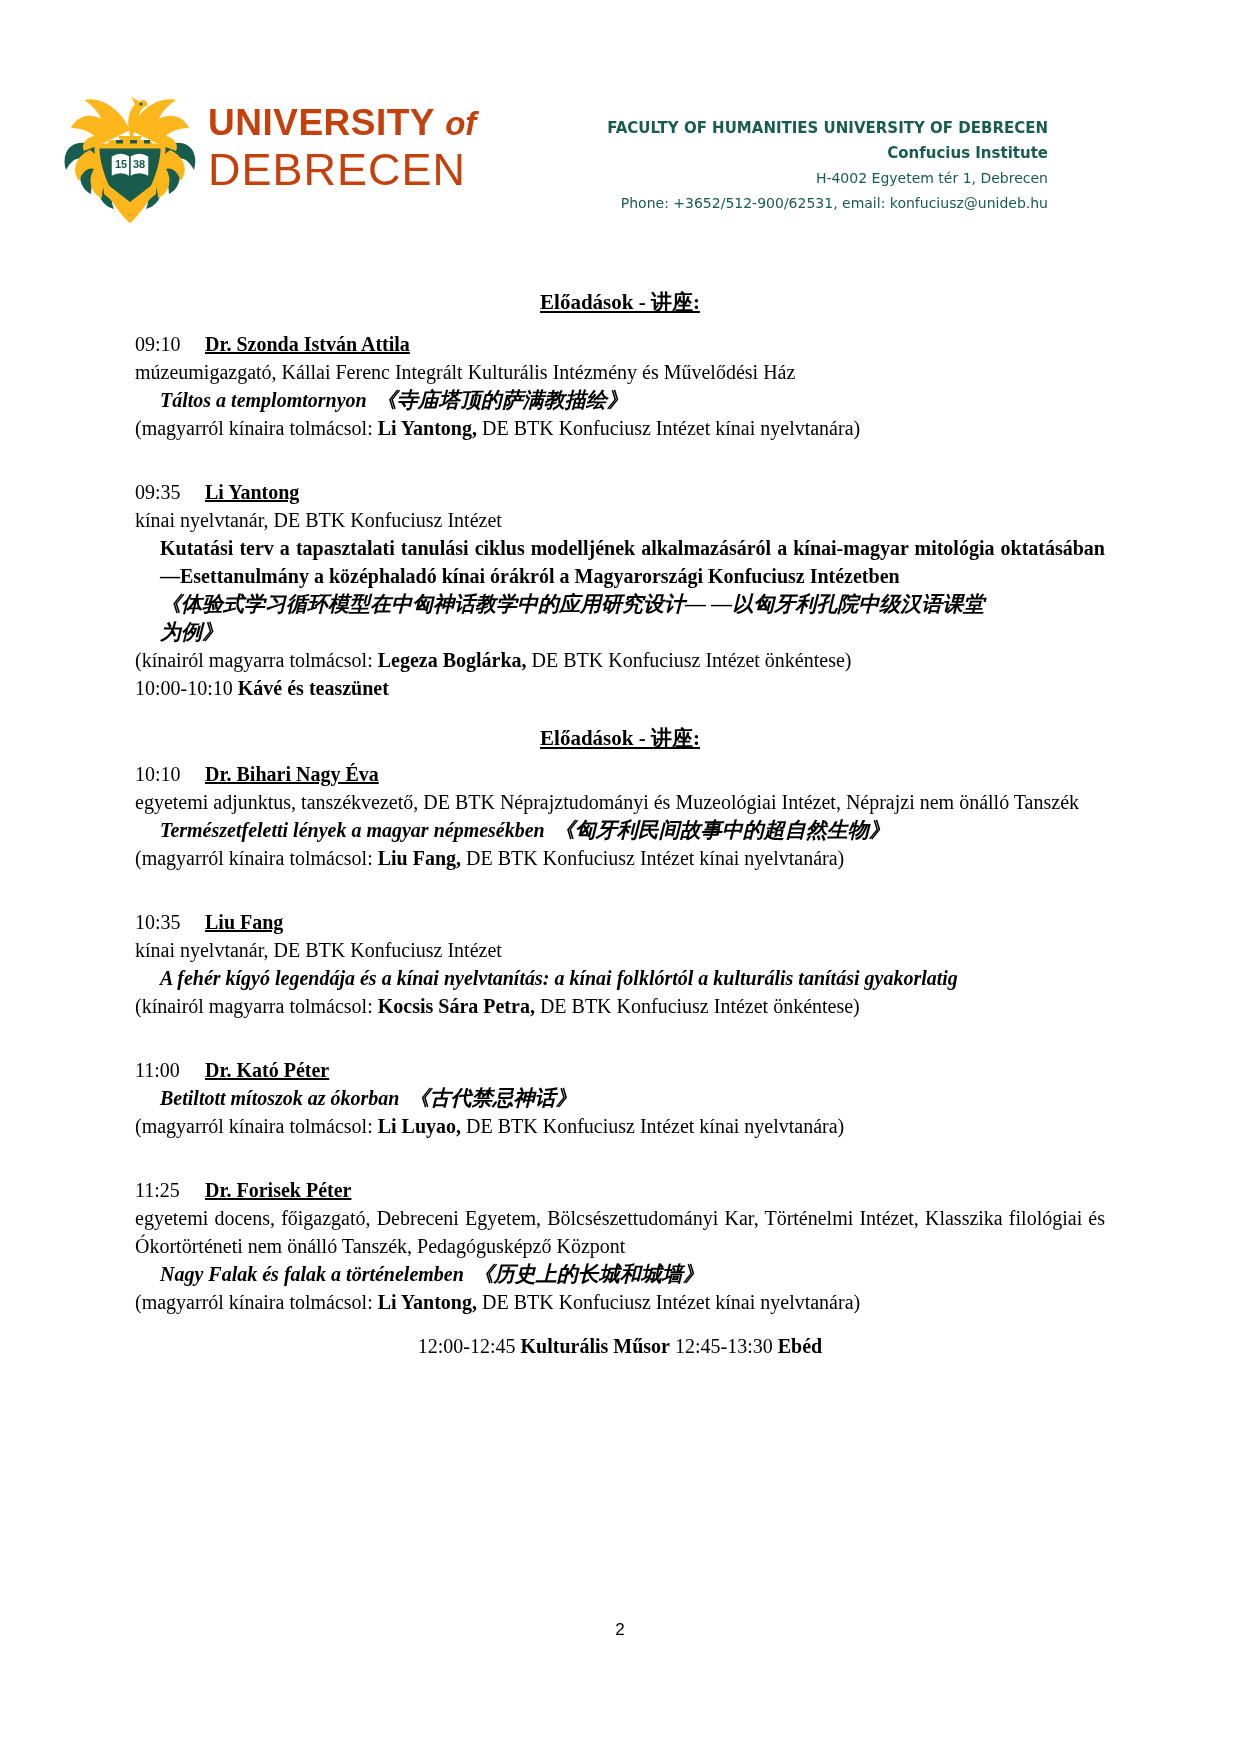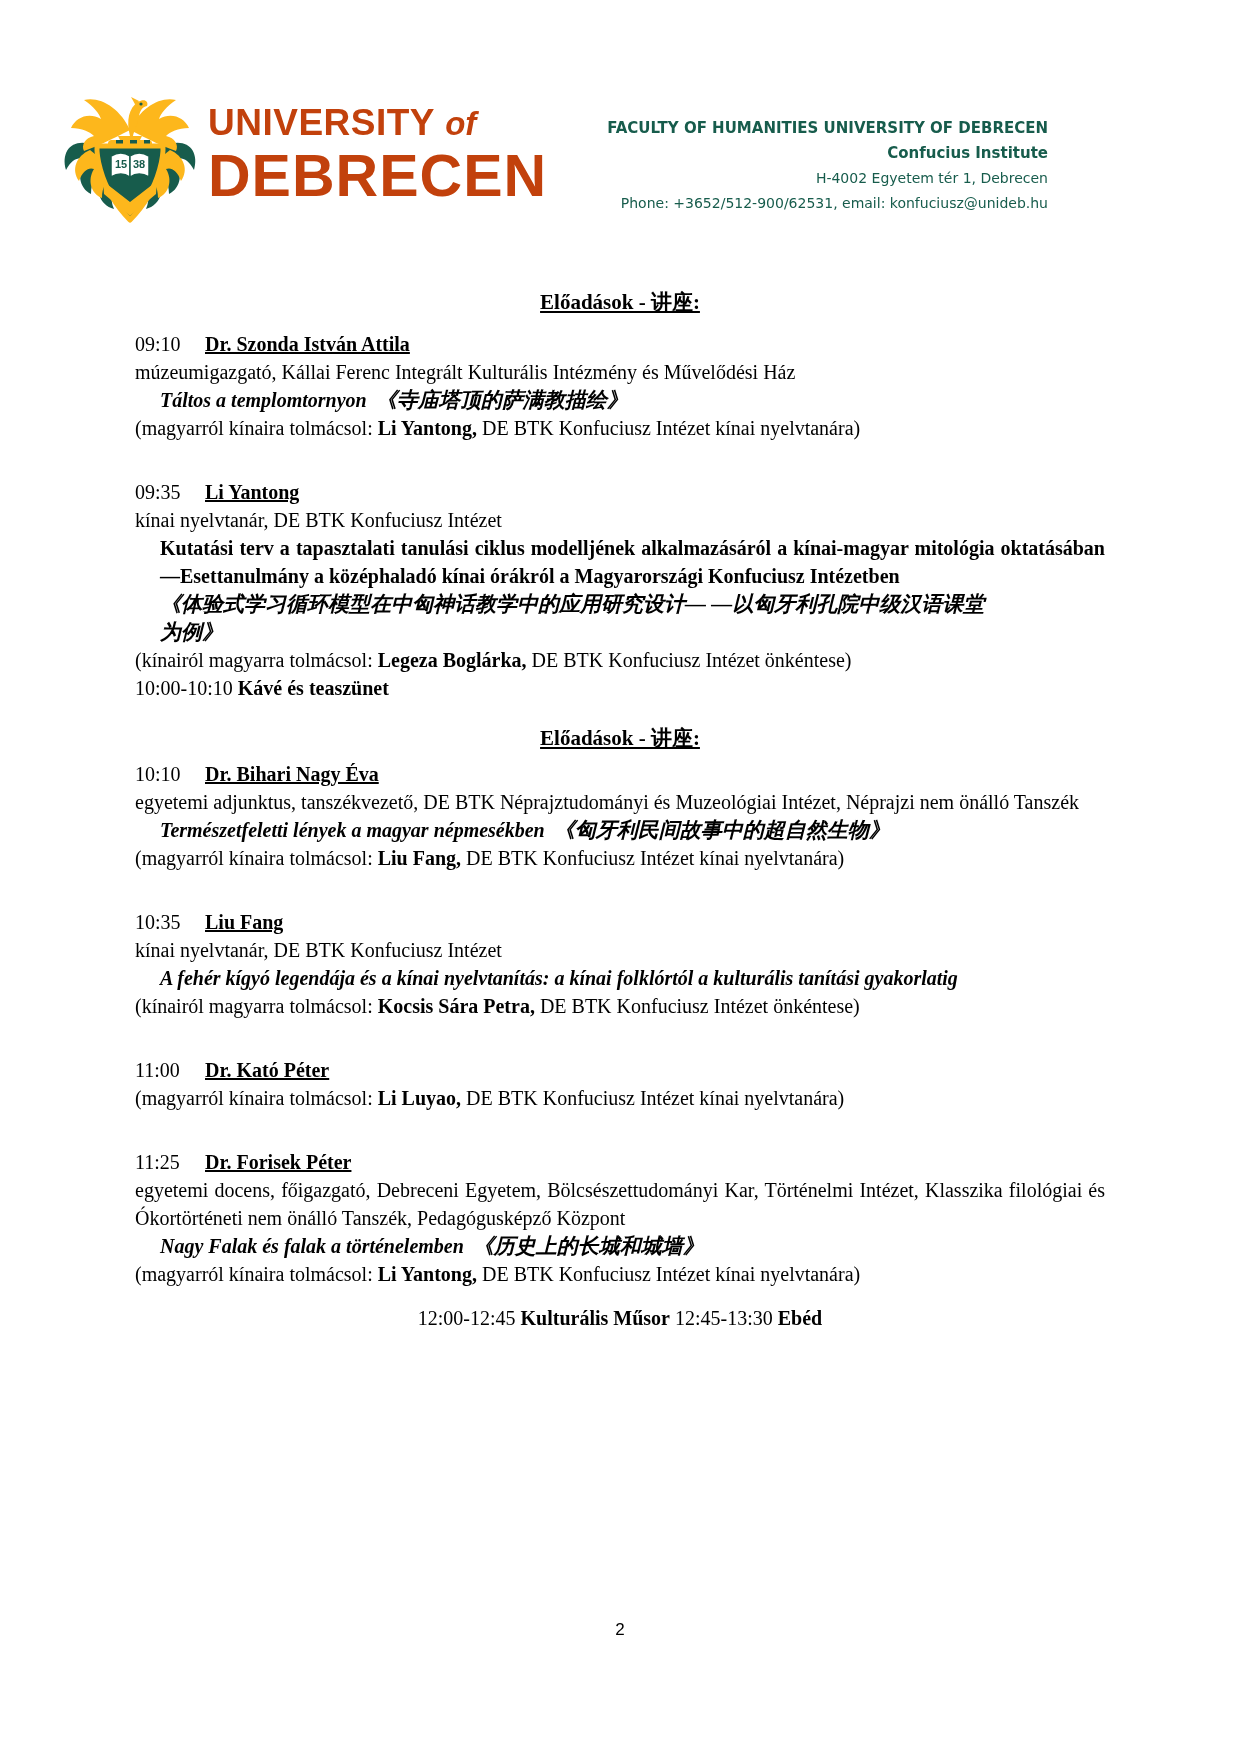--- a/index.html
+++ b/index.html
@@ -9,21 +9,21 @@
     background:#ffffff;
     overflow:hidden;
     font-family:"Liberation Serif", serif;
     color:#000;
   }
   
   .crest{position:absolute;left:56px;top:84px;width:148px;height:150px;}
   .wordmark{position:absolute;left:208px;top:104px;color:#c2410c;font-family:"Liberation Sans",sans-serif;line-height:1;}
   .wm1{font-size:37px;font-weight:bold;letter-spacing:.5px;}
   .wm1 .of{font-style:italic;font-weight:600;font-size:33px;letter-spacing:0;}
-  .wm2{font-size:59px;font-weight:bold;letter-spacing:1px;margin-top:6px;}
+  .wm2{font-size:45px;font-weight:normal;letter-spacing:1px;margin-top:6px;}
   .contact{
     position:absolute;right:192px;top:116px;
     text-align:right;color:#175C4C;
     font-family:"DejaVu Sans","Liberation Sans",sans-serif;
     line-height:25px;
   }
   .c-bold{font-size:15px;font-weight:bold;}
   .c-reg{font-size:14px;}
   
   .content{position:absolute;left:135px;top:288px;width:970px;font-size:20px;line-height:28px;}
@@ -142,20 +142,21 @@
 
     <section class="entry">
       <div><span class="time">10:35</span><span class="nm">Liu Fang</span></div>
       <div class="aff">kínai nyelvtanár, DE BTK Konfuciusz Intézet</div>
       <div class="title-line">A fehér kígyó legendája és a kínai nyelvtanítás: a kínai folklórtól a kulturális tanítási gyakorlatig</div>
       <div class="interp"><span>(kínairól magyarra tolmácsol: </span><b>Kocsis Sára Petra,</b><span> DE BTK Konfuciusz Intézet önkéntese)</span></div>
     </section>
 
     <section class="entry">
       <div><span class="time">11:00</span><span class="nm">Dr. Kató Péter</span></div>
+      <div class="title-line"><span class="hu">Betiltott mítoszok az ókorban</span><span class="zh">《古代禁忌神话》</span></div>
       <div class="interp"><span>(magyarról kínaira tolmácsol: </span><b>Li Luyao,</b><span> DE BTK Konfuciusz Intézet kínai nyelvtanára)</span></div>
     </section>
 
     <section class="entry">
       <div><span class="time">11:25</span><span class="nm">Dr. Forisek Péter</span></div>
       <div class="aff justify">egyetemi docens, főigazgató, Debreceni Egyetem, Bölcsészettudományi Kar, Történelmi Intézet, Klasszika filológiai és Ókortörténeti nem önálló Tanszék, Pedagógusképző Központ</div>
       <div class="title-line"><span class="hu">Nagy Falak és falak a történelemben</span><span class="zh">《历史上的长城和城墙》</span></div>
       <div class="interp"><span>(magyarról kínaira tolmácsol: </span><b>Li Yantong,</b><span> DE BTK Konfuciusz Intézet kínai nyelvtanára)</span></div>
     </section>
 

